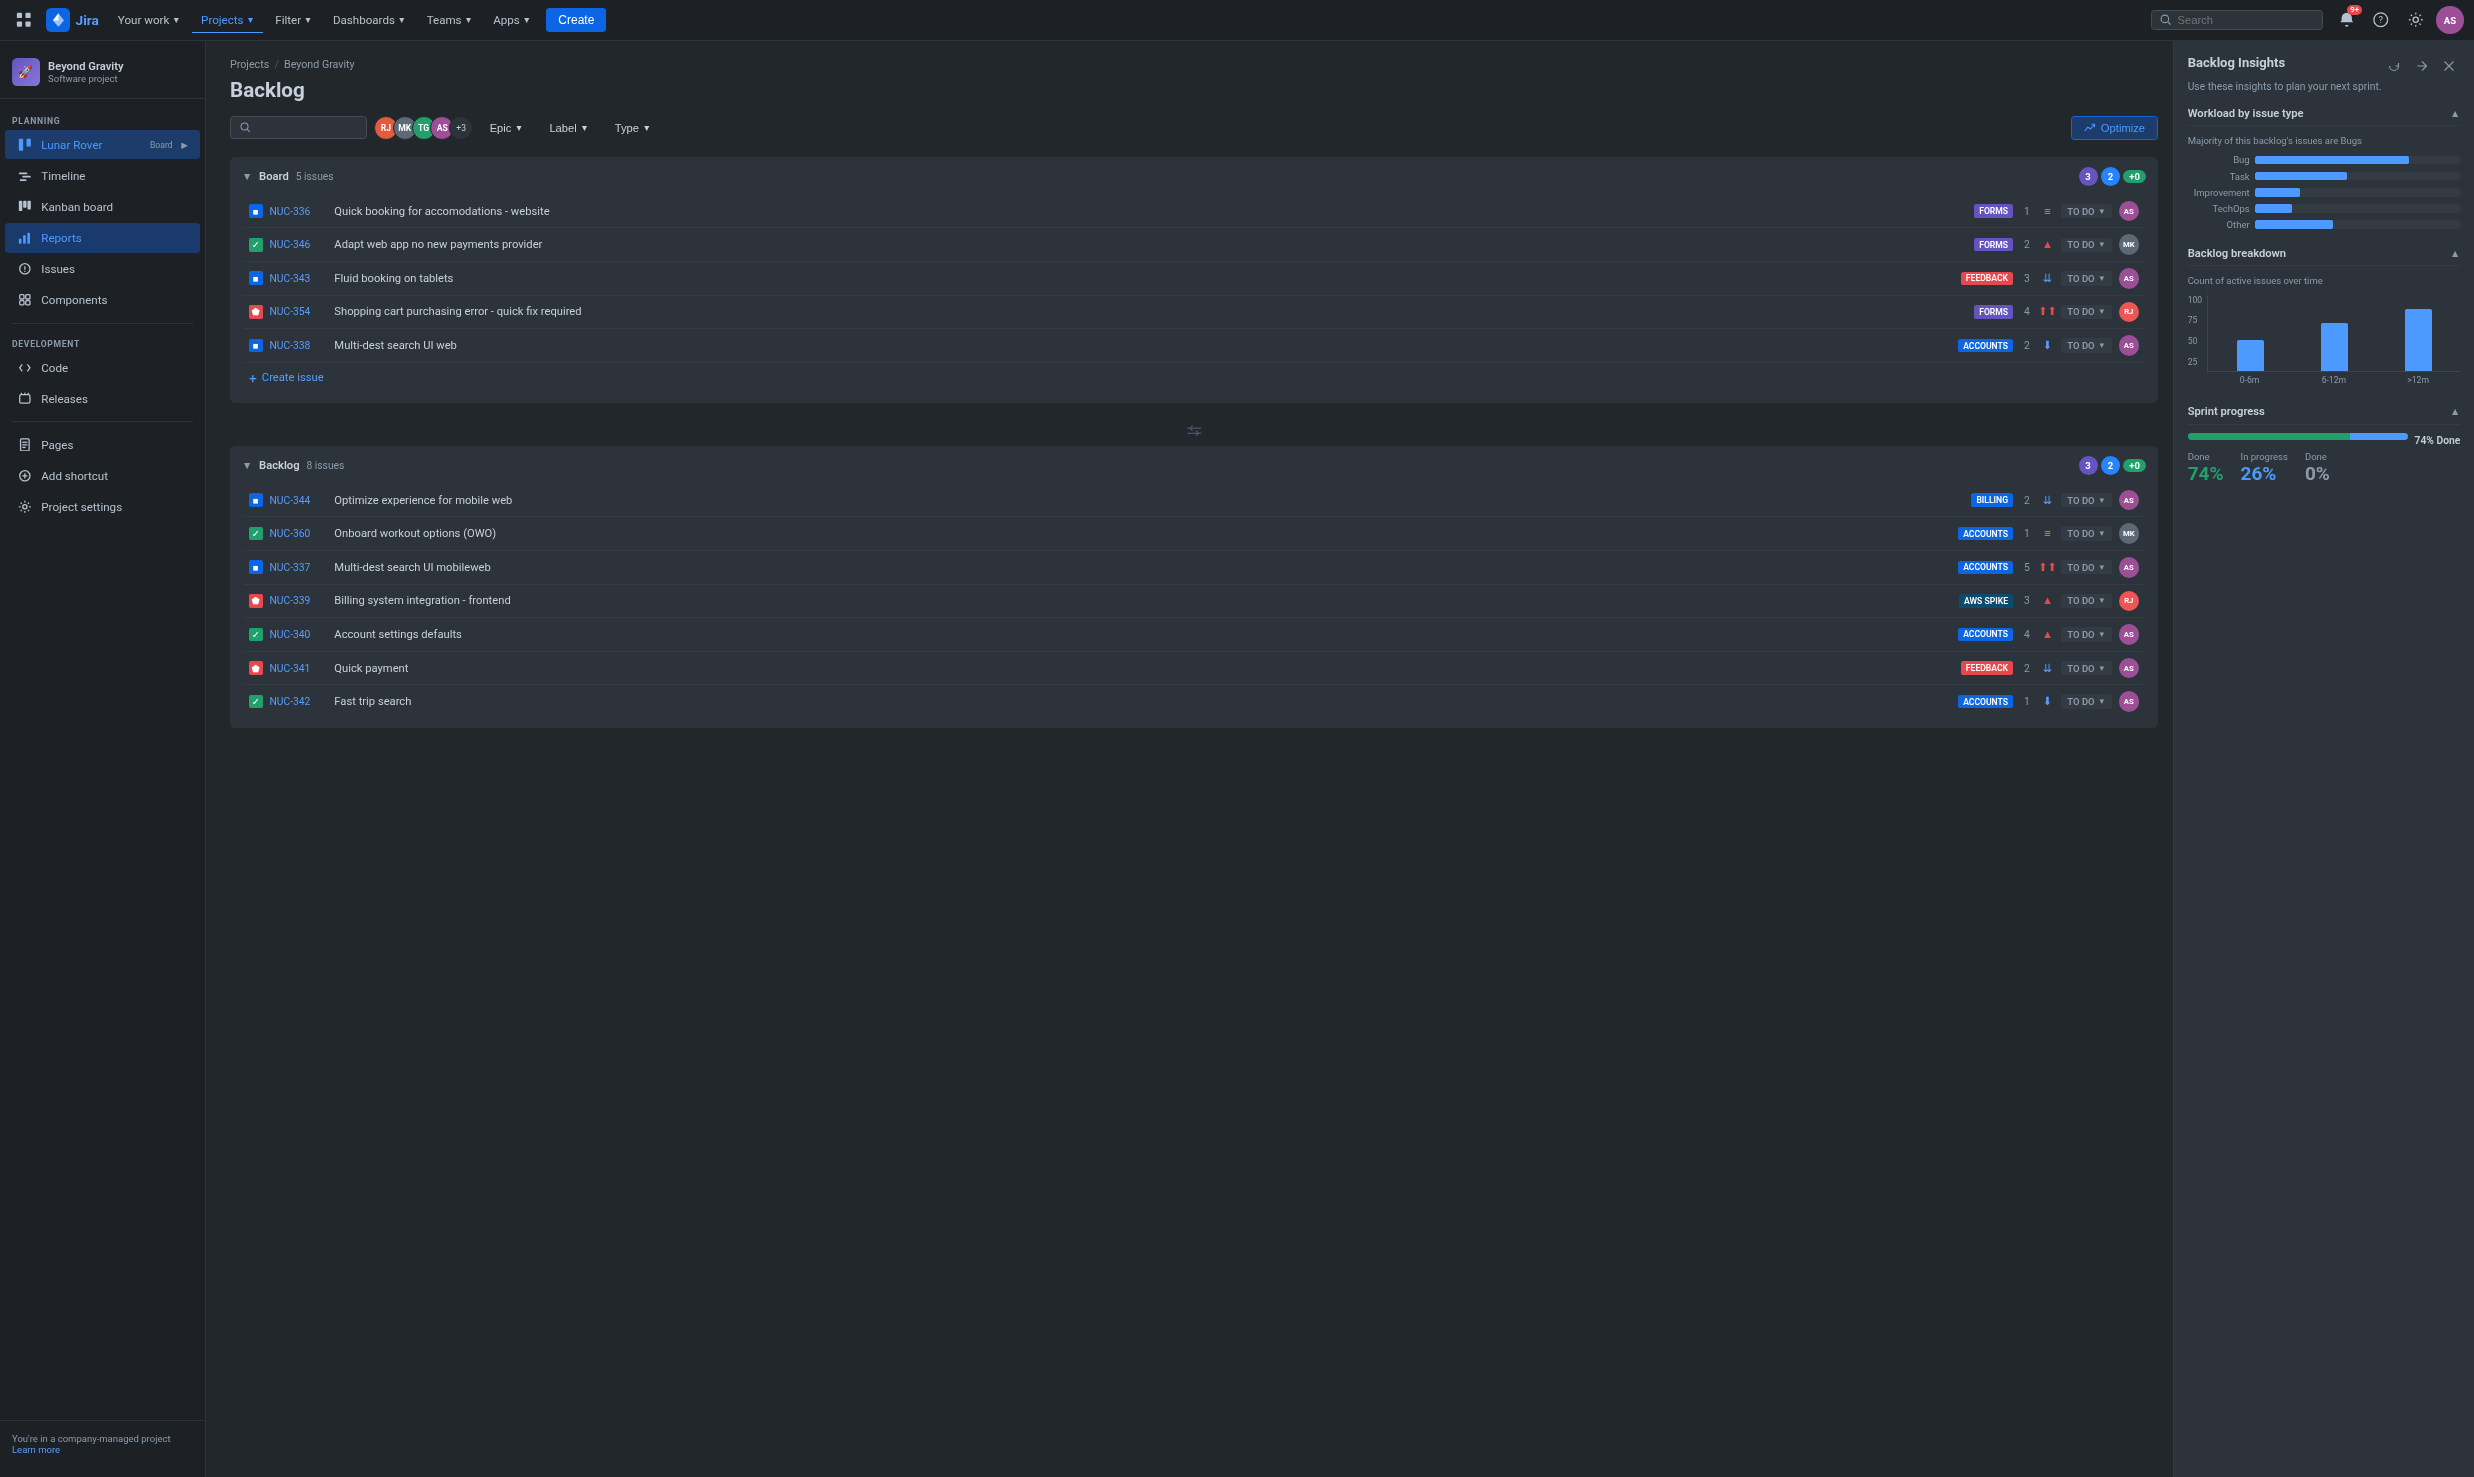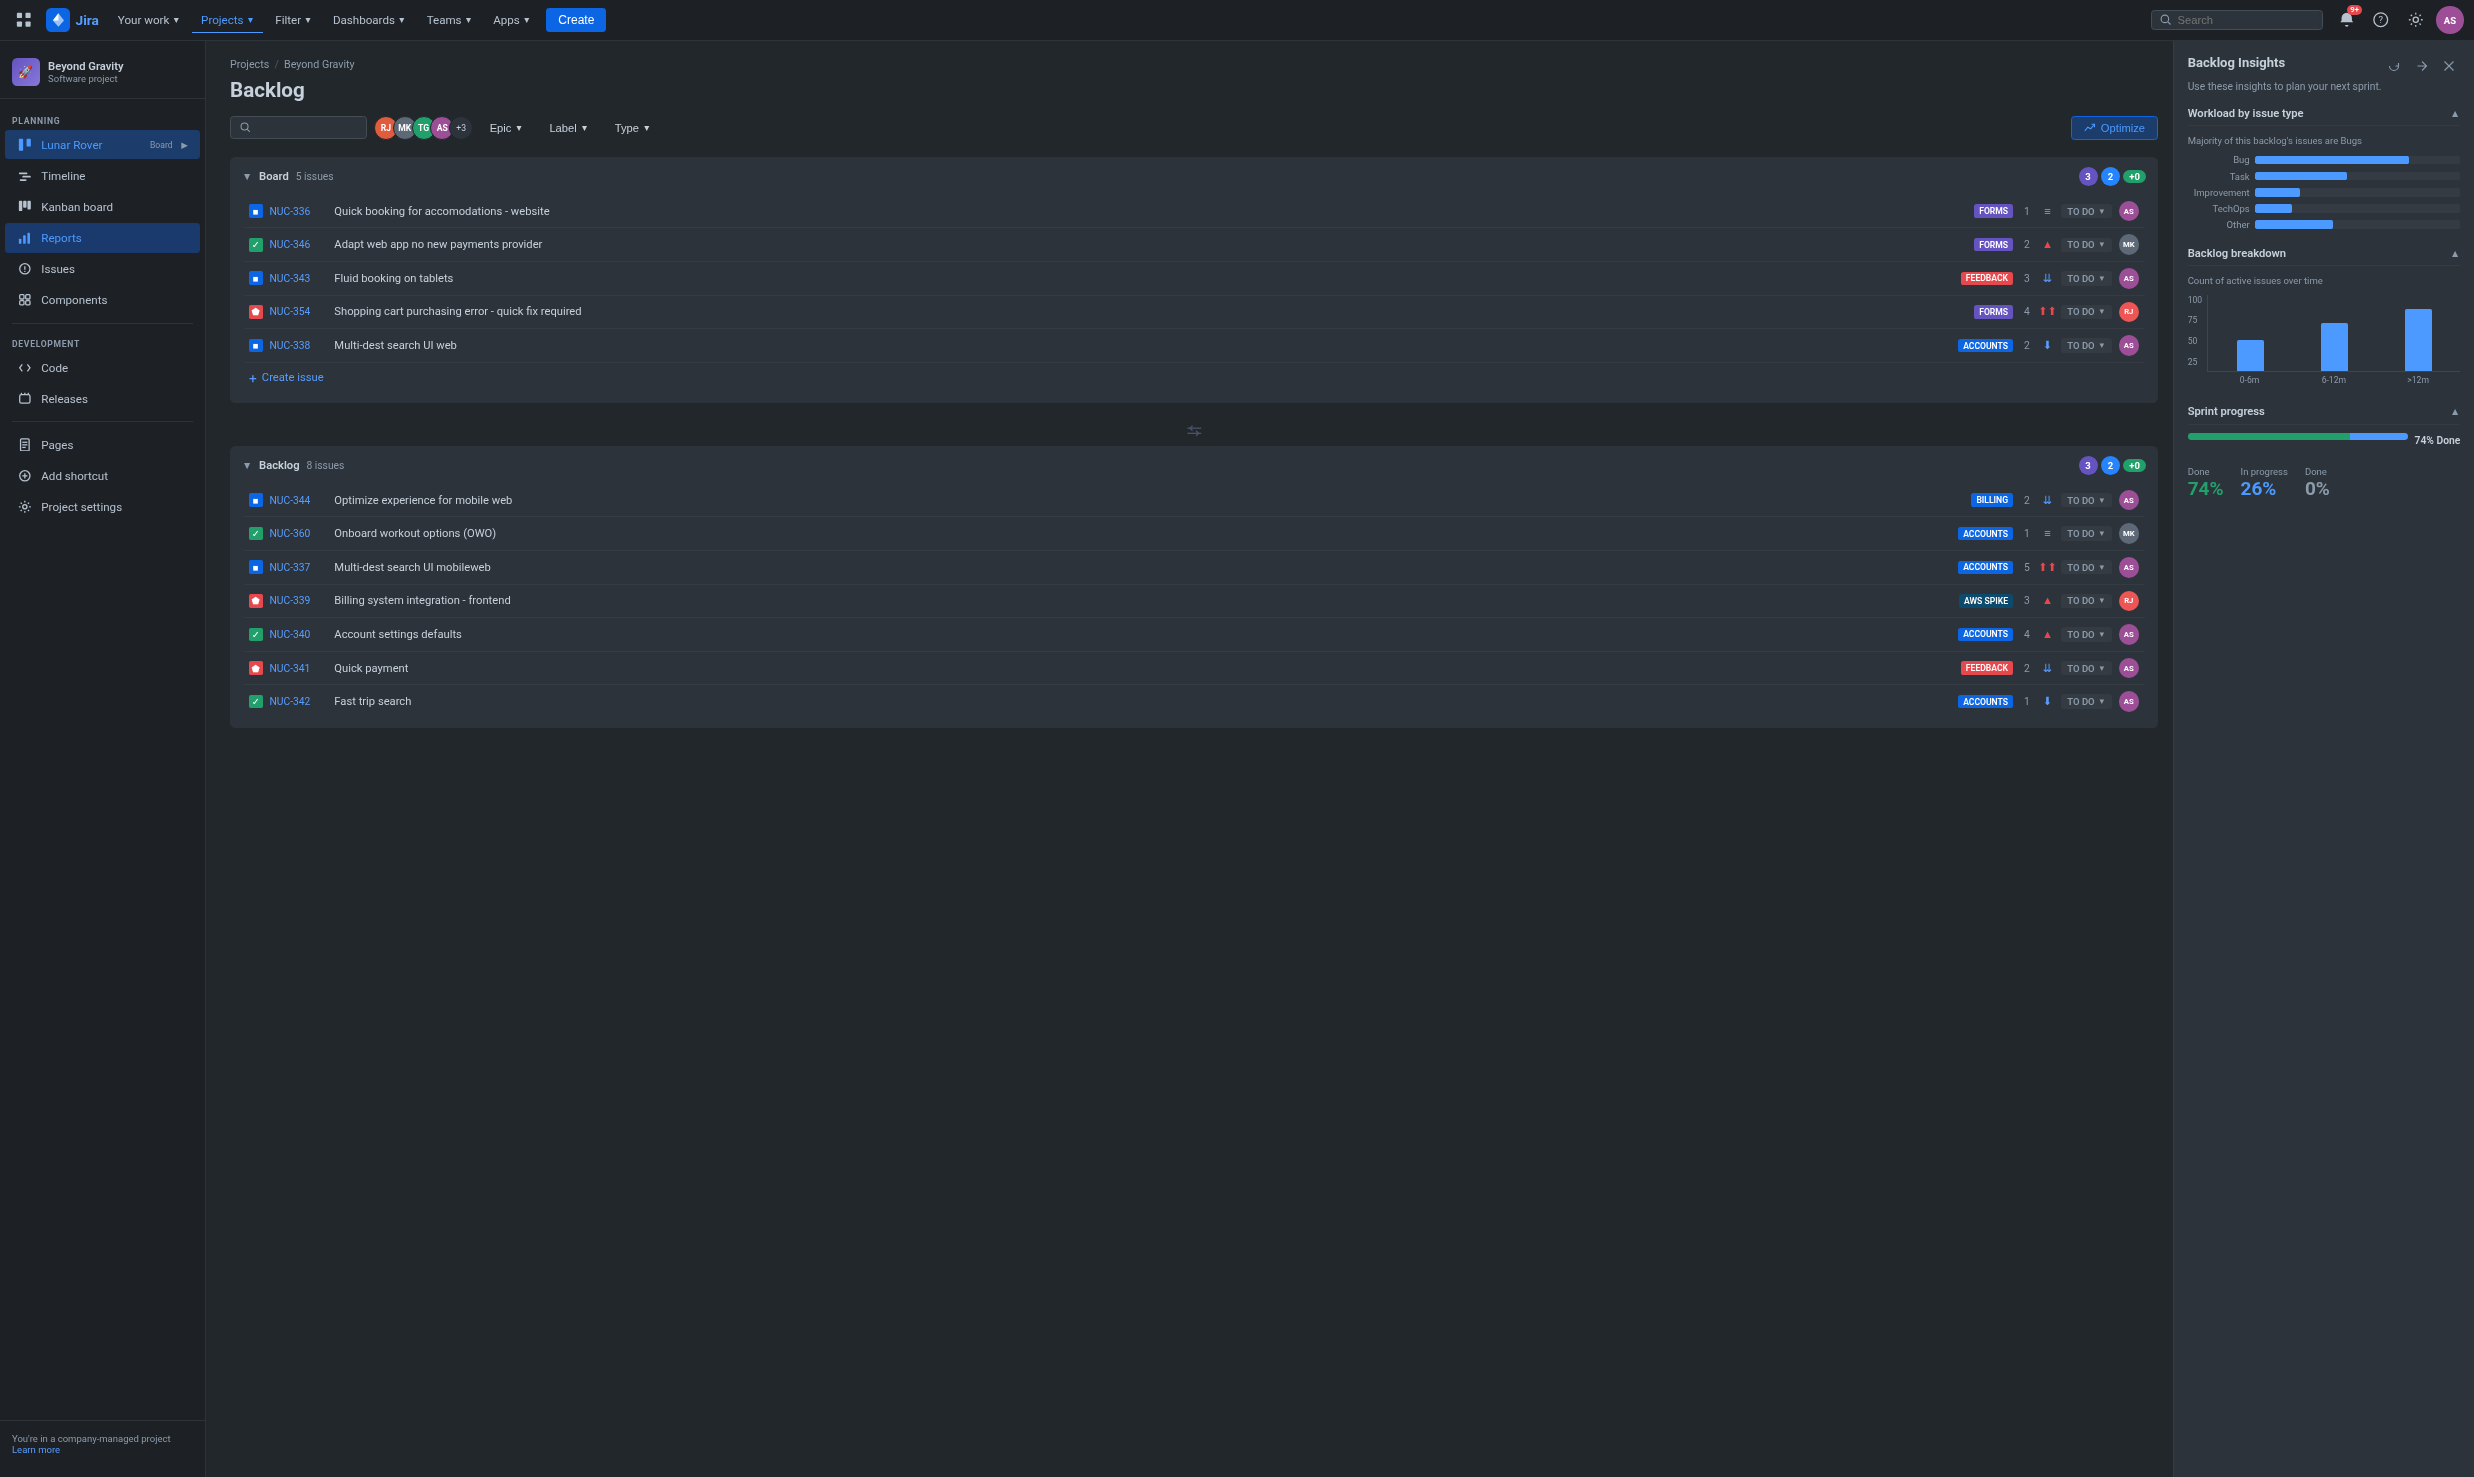--- a/index.html
+++ b/index.html
@@ -655,21 +655,21 @@
         </div>
       </div>
     </div>
 
     <div class="insights-section">
       <div class="insights-section-header">
         <span class="insights-section-title">Sprint progress</span>
         <span style="font-size:10.3px;color:#8c9bab;">▲</span>
       </div>
 
-      <div style="display:flex;align-items:center;gap:6.9px;margin-bottom:19px;">
+      <div style="display:flex;align-items:center;gap:6.9px;margin-bottom:4px;">
         <div class="sprint-bar" style="flex:1;">
           <div class="sprint-bar-done" style="width:74%;"></div>
           <div class="sprint-bar-progress" style="width:26%;"></div>
         </div>
         <span style="font-size:10.3px;font-weight:600;color:#c7d1db;white-space:nowrap;">74% Done</span>
       </div>
 
       <div class="sprint-stats">
         <div class="sprint-stat">
           <span class="sprint-stat-label">Done</span>

